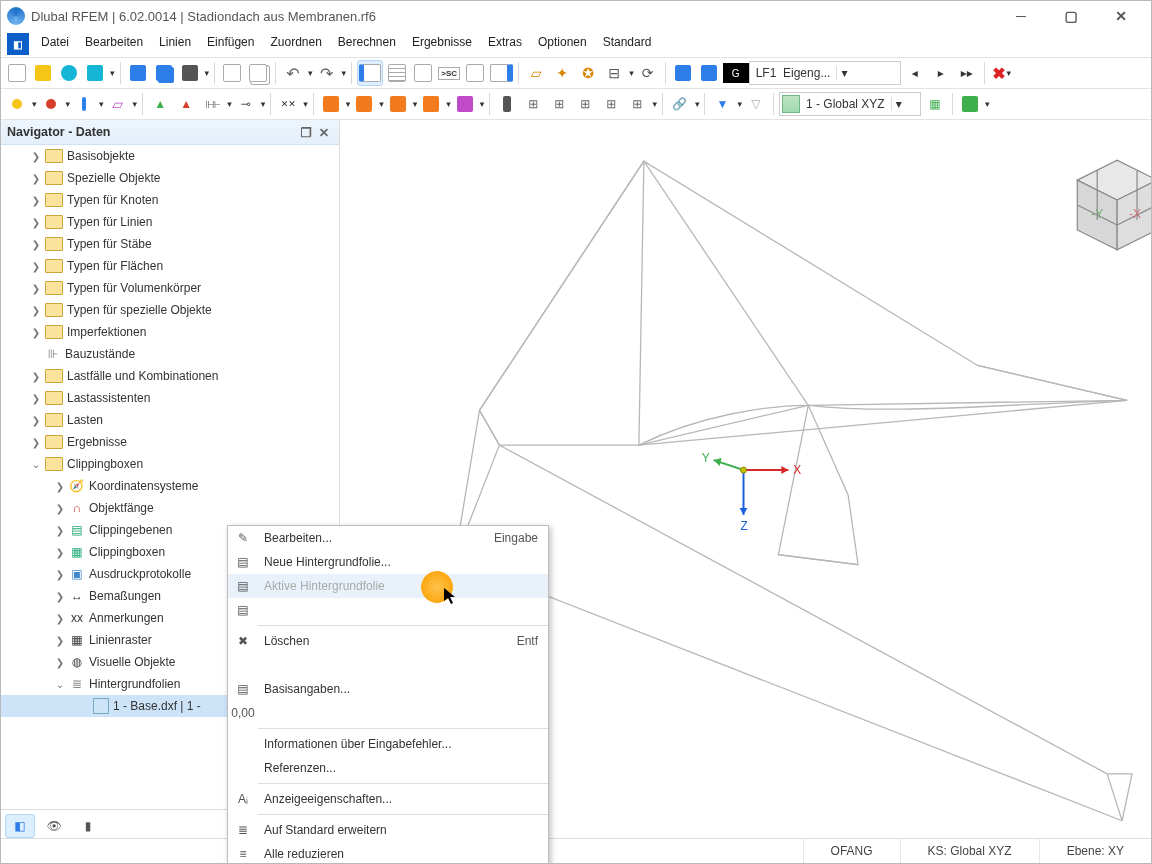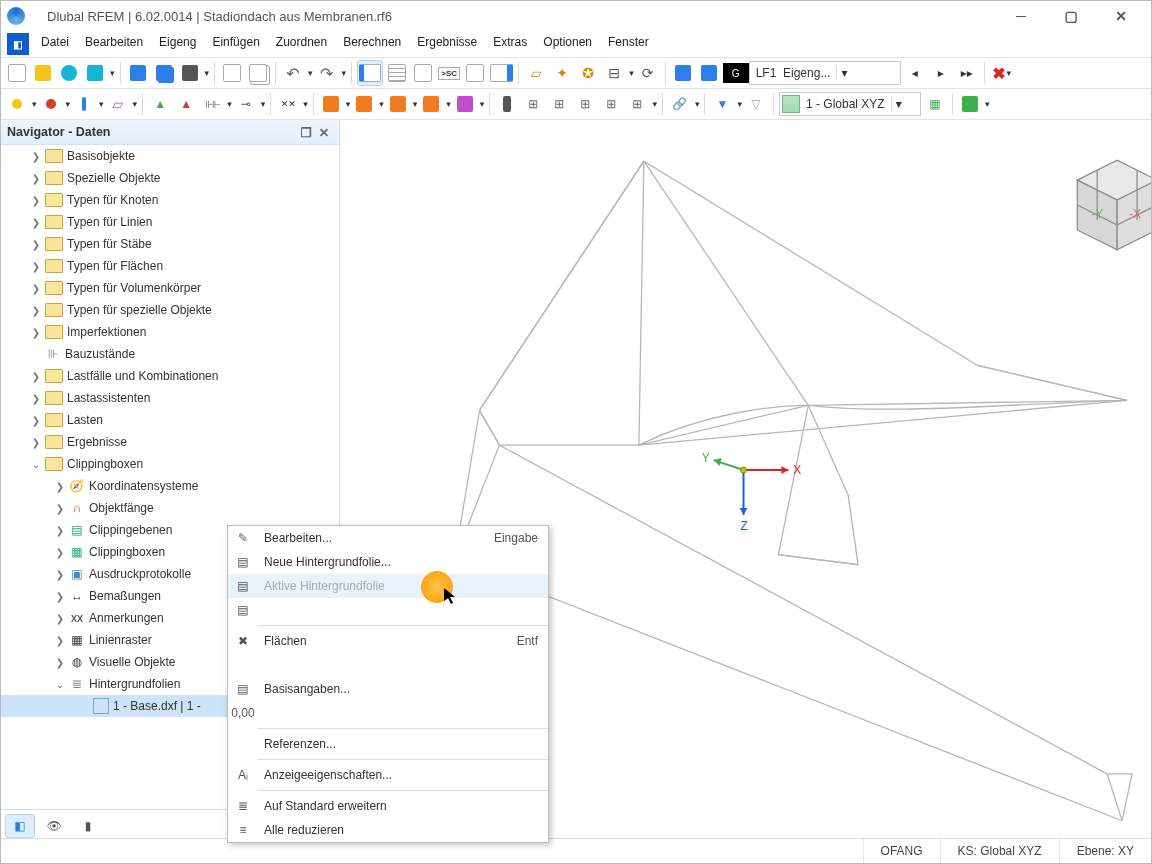--- a/index.html
+++ b/index.html
@@ -1,20 +1,20 @@
 <!DOCTYPE html>
 <html><head>
 <meta charset="utf-8">
 <style>
   :root { --blue:#6aa6e6; --panel:#f5f5f5; --text:#333; --disabled:#aaa; --sel:#cde3f7; }
   html, body { margin:0; padding:0; background:#fff; color:var(--text); font:12px "Segoe UI", Arial, sans-serif; user-select:none; }
   .app { width:1152px; height:864px; border:1px solid #b9b9b9; box-sizing:border-box; position:relative; overflow:hidden; }
 
   
-  .titlebar { height:30px; display:flex; align-items:center; padding:0 6px;gap:16px; }
+  .titlebar { height:30px; display:flex; align-items:center; padding:0 6px; }
   .titlebar .appicon { width:18px; height:18px; border-radius:50%; background:conic-gradient(#1b71c9,#6eb0ef,#1b71c9); margin-right:6px;}
   .titlebar .title { flex:1; font-size:13px; color:#555; }
   .win-btns { display:flex; gap:10px; padding-right:4px; }
   .win-btns span { width:40px; height:20px; display:flex; align-items:center; justify-content:center; color:#555; font-weight:bold; font-size:14px;}
 
   
   .menubar { height:26px; display:flex; align-items:stretch; padding:0 2px; border-bottom:1px solid #e3e3e3;}
   .menubar .logo18 { width:22px; height:22px; margin:2px 4px; background:#0c5fc9; display:flex; align-items:center; justify-content:center; color:#fff; font-weight:bold; font-size:10px;}
   .menubar .item { padding:4px 8px; color:#222; }
 
@@ -72,21 +72,21 @@
   .context .row { height:24px; display:flex; align-items:center; }
   .context .gutter { width:30px; display:flex; align-items:center; justify-content:center; color:#555;}
   .context .txt { flex:1; padding-left:6px;}
   .context .sc { padding-right:10px; color:#555;}
   .context .hr { height:1px; background:#ddd; margin:3px 0; margin-left:30px;}
   .context .row.hover { background:#e9f2fb; }
   .context .row.disabled .txt { color:var(--disabled); }
 
   
   .status { height:24px; border-top:1px solid #ddd; display:flex; align-items:center; font-size:12px; color:#444; position:absolute; bottom:0; left:0; right:0; background:#fff;}
-  .status .cell { padding:0 17px; border-left:1px solid #e8e8e8; height:100%; display:flex; align-items:center;}
+  .status .cell { padding:0 27px; border-left:1px solid #e8e8e8; height:100%; display:flex; align-items:center;}
   .status .cell:first-child { border-left:none; flex:1;}
 
   
   .cursor { position:absolute; left:442px; top:586px; z-index:20; width:18px; height:18px;}
   .cursor svg { width:100%; height:100%;}
   .highlight { position:absolute; left:420px; top:570px; width:32px; height:32px; border-radius:50%; background:radial-gradient(#ffc34d, #fba711 70%, rgba(0,0,0,0) 72%); z-index:11;}
 </style>
 </head>
 <body>
 <div class="app">
@@ -100,28 +100,28 @@
       <span class="close">✕</span>
     </div>
   </div>
 
   <div class="menubar">
     <div class="logo18">
         <span>◧</span>
       </div>
     <div class="item">Datei</div>
     <div class="item">Bearbeiten</div>
-    <div class="item">Eigeng</div>
+    <div class="item">Linien</div>
     <div class="item">Einfügen</div>
     <div class="item">Zuordnen</div>
     <div class="item">Berechnen</div>
     <div class="item">Ergebnisse</div>
     <div class="item">Extras</div>
     <div class="item">Optionen</div>
-    <div class="item">Fenster</div>
+    <div class="item">Standard</div>
   </div>
 
   <div class="toolbar">
     <div class="tb-btn">
         <span class="ic sq c-w"></span>
       </div>
     <div class="tb-btn">
         <span class="ic sq c-y"></span>
       </div>
     <div class="tb-btn">
@@ -624,35 +624,39 @@
       <div class="row disabled hover">
         <span class="gutter">▤</span>
         <span class="txt">Aktive Hintergrundfolie</span>
       </div>
       <div class="row">
         <span class="gutter">▤</span>
       </div>
       <div class="hr"></div>
       <div class="row">
         <span class="gutter">✖</span>
-        <span class="txt">Flächen</span>
+        <span class="txt">Löschen</span>
         <span class="sc">Entf</span>
       </div>
       <div class="row">
         <span class="gutter"></span>
         <span class="txt"></span>
       </div>
       <div class="row">
         <span class="gutter">▤</span>
         <span class="txt">Basisangaben...</span>
       </div>
       <div class="row">
         <span class="gutter">0,00</span>
       </div>
       <div class="hr"></div>
+      <div class="row">
+        <span class="gutter"></span>
+        <span class="txt">Informationen über Eingabefehler...</span>
+      </div>
       <div class="row">
         <span class="gutter"></span>
         <span class="txt">Referenzen...</span>
       </div>
       <div class="hr"></div>
       <div class="row">
         <span class="gutter">Aᵢ</span>
         <span class="txt">Anzeigeeigenschaften...</span>
       </div>
       <div class="hr"></div>

